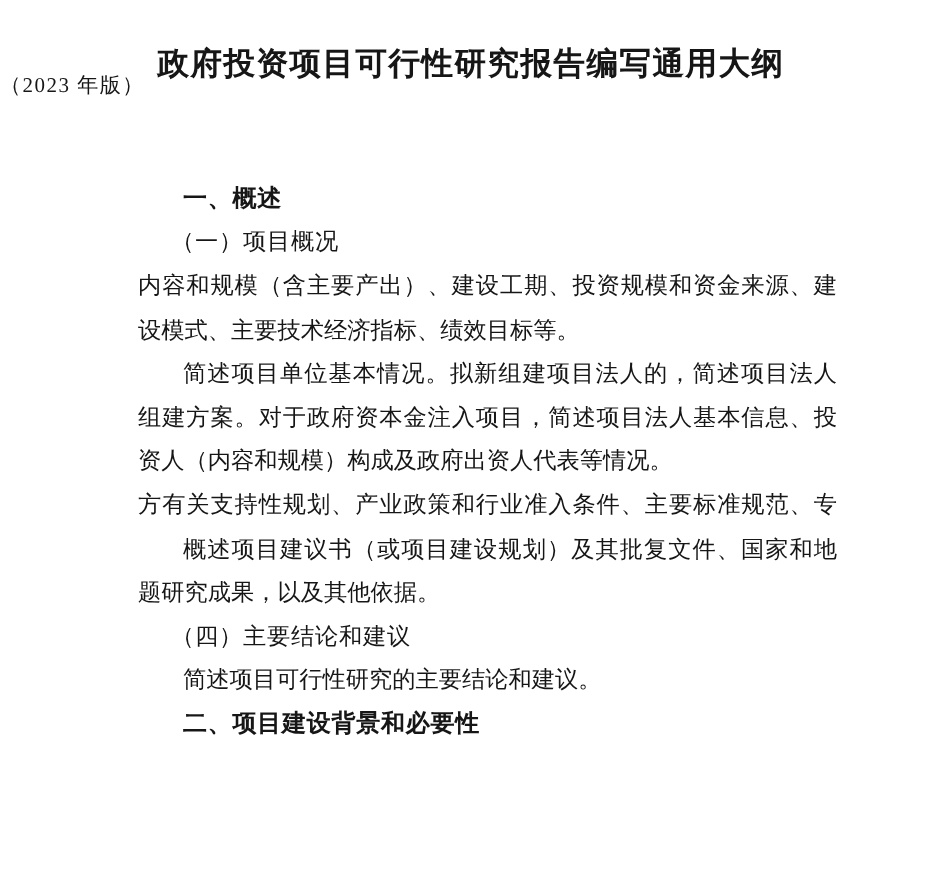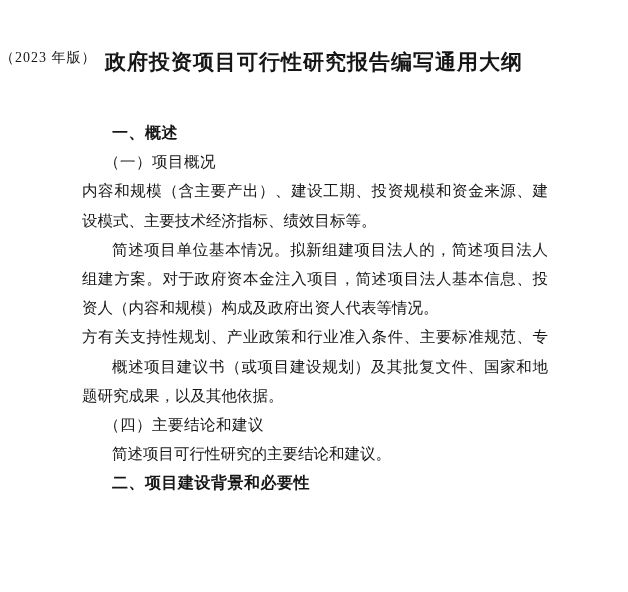--- a/index.html
+++ b/index.html
@@ -20,35 +20,34 @@
     position: absolute;
     top: 27px;
     left: 0;
     width: 100%;
     text-align: center;
     font-size: 21px;
     font-weight: bold;
     letter-spacing: 1px;
     line-height: 30px;
     white-space: nowrap;
-    margin-top: 20px;
   }
   .subtitle {
     position: absolute;
     top: 48px;
     left: 0;
     width: 100%;
     font-size: 14px;
     letter-spacing: 1px;
     line-height: 20px;
     white-space: nowrap;
   }
   .doc {
     position: absolute;
-    left: 82px;
+    left: 92px;
     top: 118px;
     width: 466px;
     font-size: 15.5px;
     line-height: 29.2px;
   }
   .line {
     min-height: 29.2px;
   }
   
   .h2 {

